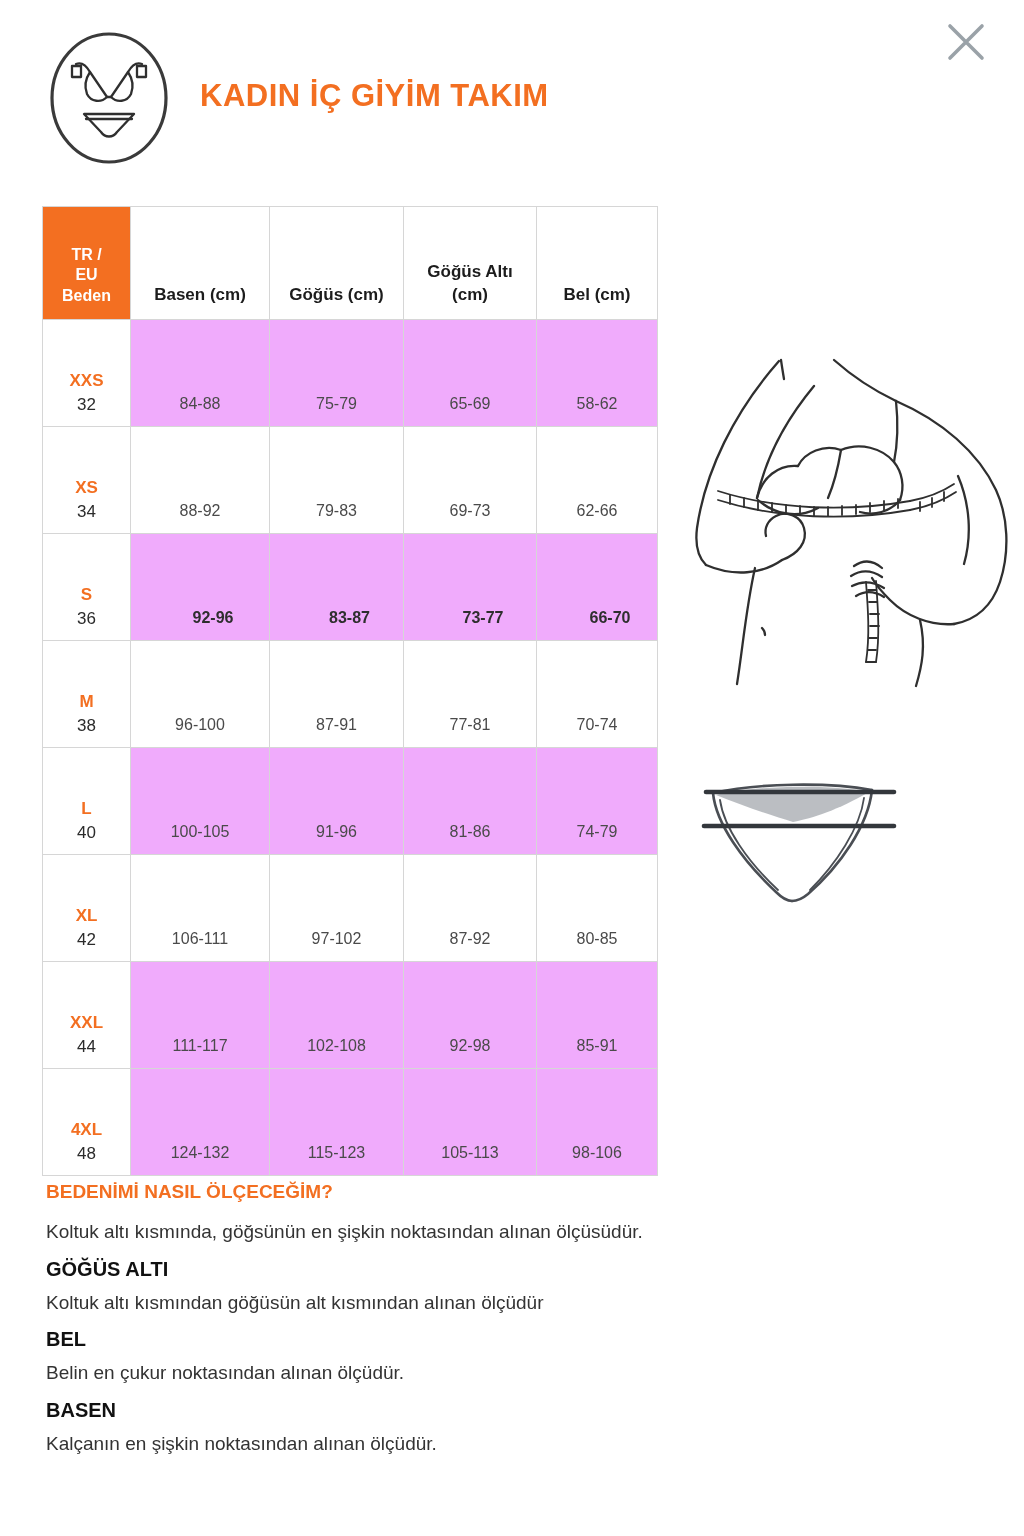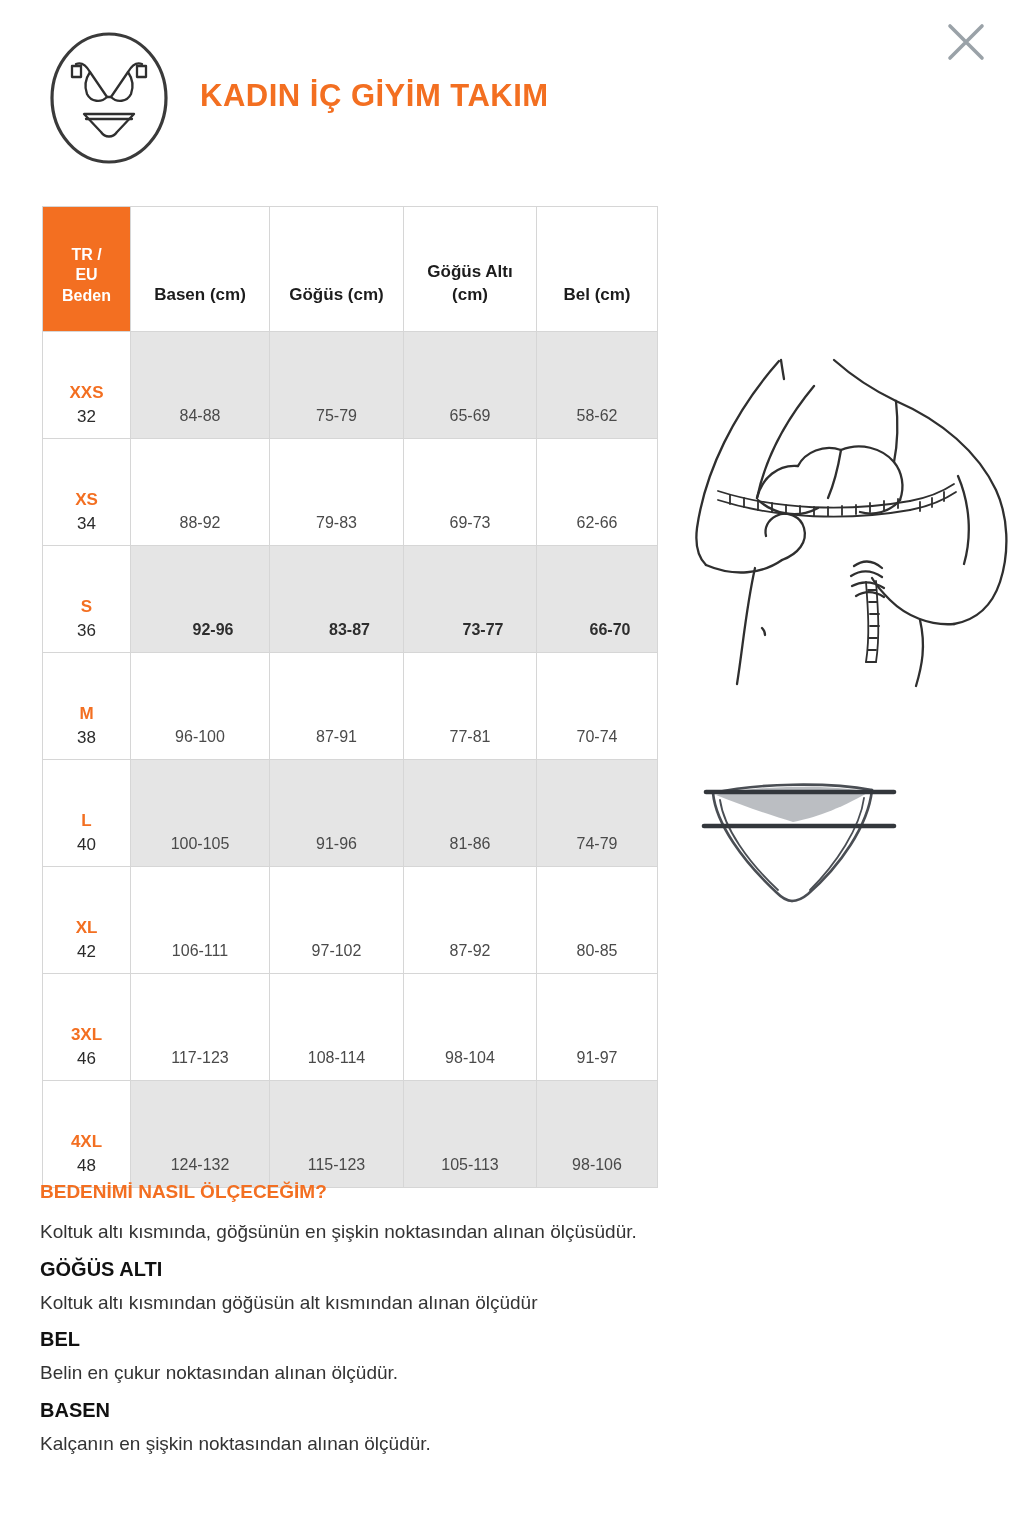--- a/index.html
+++ b/index.html
@@ -15,36 +15,36 @@
   }
   .close-btn{position:absolute;left:940px;top:16px;width:52px;height:52px;cursor:pointer;background:none;border:none;padding:4px;}
   
   table.size-table{
     position:absolute;left:42px;top:206px;border-collapse:collapse;table-layout:fixed;
   }
   .size-table th,.size-table td{
     border:1px solid #d6d6d6;text-align:center;vertical-align:bottom;padding:0 4px 13px 4px;
     background:#ffffff;
   }
-  .size-table th{height:100px;font-size:17px;font-weight:bold;color:#1c1c1c;padding-bottom:24px;}
+  .size-table th{height:100px;font-size:17px;font-weight:bold;color:#1c1c1c;padding-bottom:12px;}
   .size-table th span{display:block;line-height:1.35;}
   th.size-th{background:#f36f21;color:#ffffff;font-size:16px;}
   th.size-th span{line-height:1.3;}
   .size-table td{height:93px;}
   td.size-cell{padding-bottom:10px;}
   td.size-cell .sz{display:block;color:#f36f21;font-weight:bold;font-size:17px;line-height:1.45;}
   td.size-cell .eu{display:block;color:#2b2b2b;font-size:17px;line-height:1.3;}
   td.val{font-size:16px;color:#4a4a4a;}
-  tr.shade td.val{background:#e5e5e5;}
+  tr.shade td.val{background:#f0abfc;}
   tr.hl td.val{font-weight:bold;color:#2e2e2e;padding-left:30px;}
   
   .bust-ill{position:absolute;left:658px;top:358px;width:364px;height:330px;}
   .panty-ill{position:absolute;left:688px;top:766px;width:245px;height:145px;}
   
-  .howto{position:absolute;left:40px;top:1181px;width:920px;}
+  .howto{position:absolute;left:46px;top:1181px;width:920px;}
   .howto-title{color:#f36f21;font-weight:bold;font-size:19px;margin:0 0 16px 0;}
   .howto h3{font-size:20px;font-weight:bold;color:#111;margin:13px 0 9px 0;}
   .howto p{font-size:19px;color:#333;margin:0;line-height:1.35;}
   svg .ln{fill:none;stroke:#2f2f2f;stroke-width:2.3;stroke-linecap:round;stroke-linejoin:round;}
   svg .thin{stroke-width:1.8;}
 </style>
 </head>
 <body>
 
 <div class="page">
@@ -161,29 +161,29 @@
       <tr>
         <td class="size-cell">
             <span class="sz">XL</span>
             <span class="eu">42</span>
           </td>
         <td class="val">106-111</td>
         <td class="val">97-102</td>
         <td class="val">87-92</td>
         <td class="val">80-85</td>
       </tr>
-      <tr>
-        <td class="size-cell">
-            <span class="sz">3XL</span>
-            <span class="eu">46</span>
-          </td>
-        <td class="val">117-123</td>
-        <td class="val">108-114</td>
-        <td class="val">98-104</td>
-        <td class="val">91-97</td>
+      <tr class="shade">
+        <td class="size-cell">
+            <span class="sz">XXL</span>
+            <span class="eu">44</span>
+          </td>
+        <td class="val">111-117</td>
+        <td class="val">102-108</td>
+        <td class="val">92-98</td>
+        <td class="val">85-91</td>
       </tr>
       <tr class="shade">
         <td class="size-cell">
             <span class="sz">4XL</span>
             <span class="eu">48</span>
           </td>
         <td class="val">124-132</td>
         <td class="val">115-123</td>
         <td class="val">105-113</td>
         <td class="val">98-106</td>

